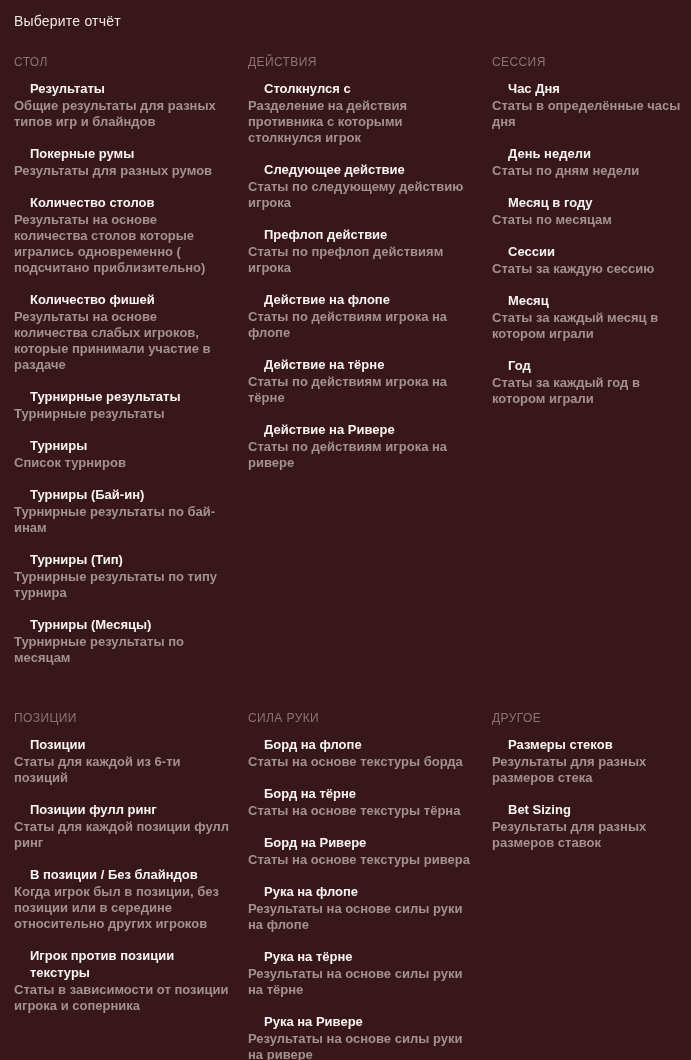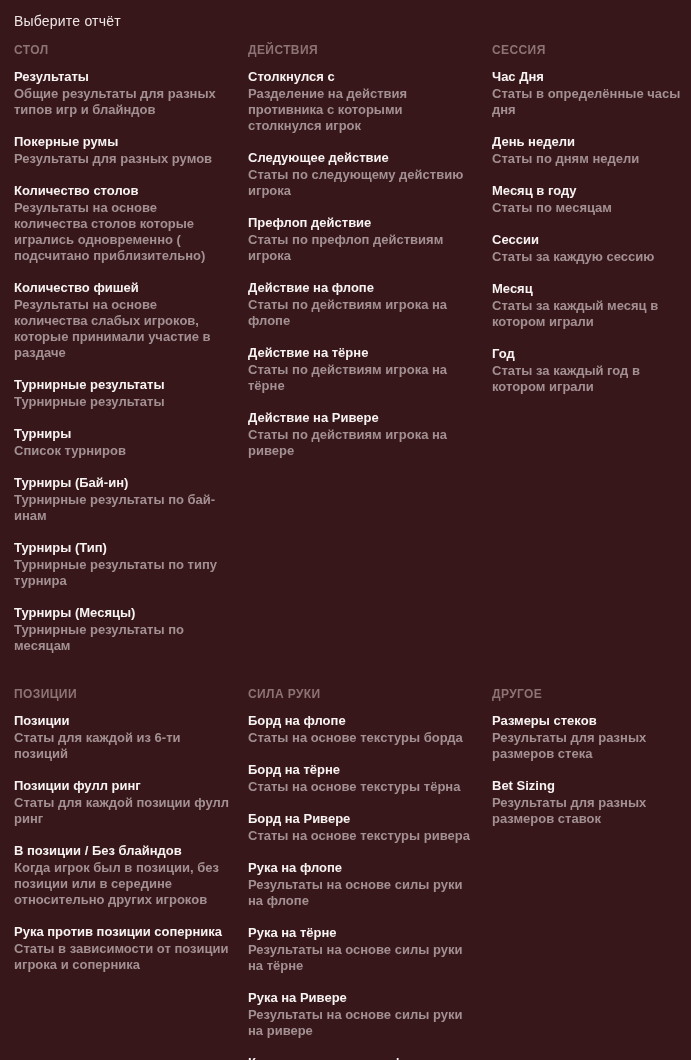--- a/index.html
+++ b/index.html
@@ -24,28 +24,28 @@
   }
   .sections-grid{
     display:grid;
     grid-template-columns:216px 226px 1fr;
     column-gap:18px;
     row-gap:33px;
     align-items:start;
   }
   .report-section{min-width:0;}
   .section-header{
-    font-size:12px;font-weight:700;color:var(--header);
-    margin:0 0 11px;letter-spacing:0.4px;line-height:14px;
+    font-size:12px;font-weight:400;color:var(--header);
+    margin:12px 0 11px;letter-spacing:0.4px;line-height:14px;
   }
   .report-item{margin-bottom:15px;cursor:pointer;}
   .report-item:last-child{margin-bottom:0;}
   .item-title{
     font-size:13px;font-weight:700;color:var(--item-title);
-    line-height:17px;margin:0 0 1px;
+    line-height:17px;margin:0 16px 1px;
   }
   .item-desc{
     font-size:13px;font-weight:700;color:var(--desc);
     line-height:16px;
   }
 </style>
 </head>
 <body>
 
 <div class="page">
@@ -152,21 +152,21 @@
         </div>
         <div class="report-item">
           <div class="item-title">Позиции фулл ринг</div>
           <div class="item-desc">Статы для каждой позиции фулл ринг</div>
         </div>
         <div class="report-item">
           <div class="item-title">В позиции / Без блайндов</div>
           <div class="item-desc">Когда игрок был в позиции, без позиции или в середине относительно других игроков</div>
         </div>
         <div class="report-item">
-          <div class="item-title">Рука против позиции соперника</div>
+          <div class="item-title">Игрок против позиции текстуры</div>
           <div class="item-desc">Статы в зависимости от позиции игрока и соперника</div>
         </div>
       </section>
       <section class="report-section">
         <h2 class="section-header">СИЛА РУКИ</h2>
         <div class="report-item">
           <div class="item-title">Борд на флопе</div>
           <div class="item-desc">Статы на основе текстуры борда</div>
         </div>
         <div class="report-item">

